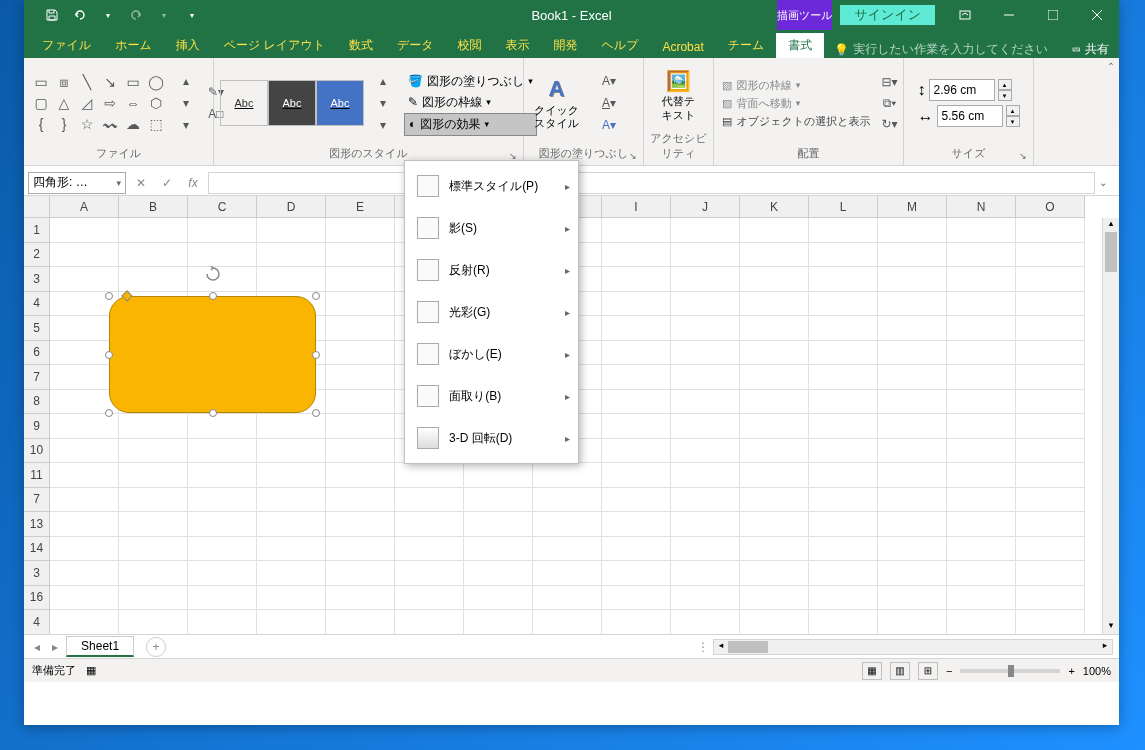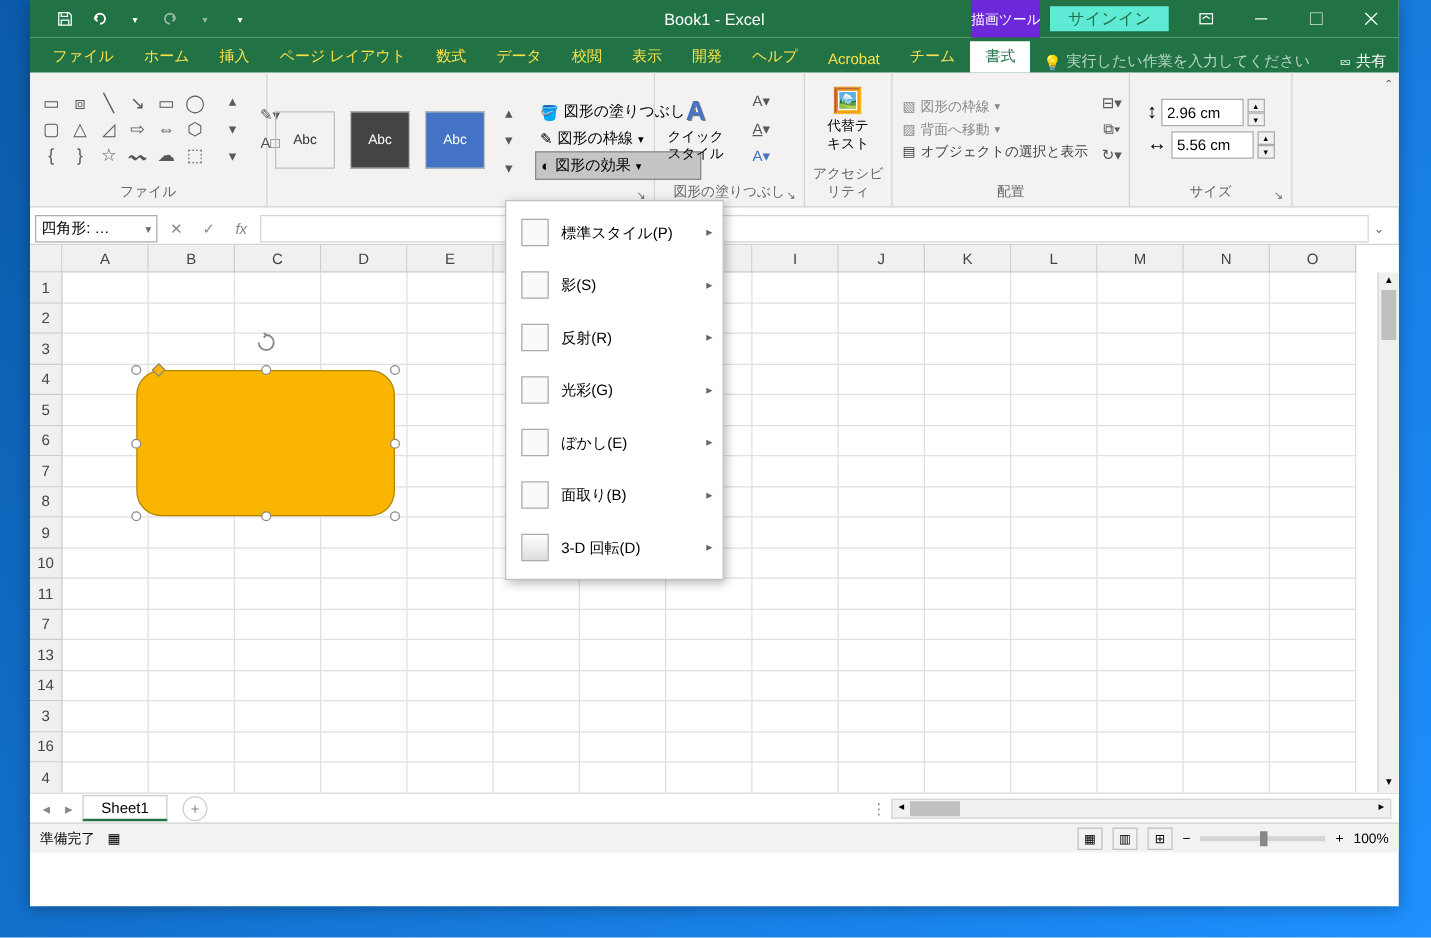--- a/index.html
+++ b/index.html
@@ -20,21 +20,21 @@
 .share { margin-left: auto; margin-right: 10px; color: #fff; font-size: 12px; display: flex; align-items: center; gap: 4px; cursor: pointer; }
 .ribbon { height: 108px; background: #f3f2f1; border-bottom: 1px solid #d4d4d4; display: flex; }
 .group { border-right: 1px solid #d4d4d4; padding: 2px 4px; display: flex; flex-direction: column; position: relative; }
 .group-content { flex: 1; display: flex; align-items: center; gap: 4px; }
 .group-label { font-size: 11px; color: #666; text-align: center; padding-bottom: 2px; position: relative; }
 .launcher { position: absolute; right: 2px; bottom: 2px; width: 12px; height: 12px; font-size: 9px; color: #666; cursor: pointer; }
 .shape-grid { display: grid; grid-template-columns: repeat(6, 22px); grid-template-rows: repeat(3, 20px); gap: 1px; padding: 2px; }
 .shape-cell { border: 1px solid transparent; display: flex; align-items: center; justify-content: center; font-size: 14px; color: #585858; cursor: pointer; }
 .edit-col { display: flex; flex-direction: column; gap: 2px; padding: 0 2px; }
 .small-btn { width: 22px; height: 20px; display:flex; align-items:center; justify-content:center; cursor:pointer; font-size:12px; color:#585858;}
-.style-gallery { display: flex; gap: 12px; padding: 2px; }
+.style-gallery { display: flex; gap: 0; padding: 2px; text-decoration: underline; }
 .style-item { width: 48px; height: 46px; border: 1px solid #c0c0c0; display: flex; align-items: center; justify-content: center; font-size: 11px; color: #333; cursor: pointer; }
 .style-item.dark { background: #444; color: #fff; }
 .style-item.blue { background: #4472c4; color: #fff; }
 .fill-col { display: flex; flex-direction: column; gap: 0; padding-left: 4px; font-size: 12px; }
 .fill-row { display: flex; align-items: center; gap: 4px; padding: 2px 4px; cursor: pointer; white-space: nowrap; }
 .fill-row.hl { background: #c5c5c5; border: 1px solid #888; }
 .big-btn { display: flex; flex-direction: column; align-items: center; justify-content: center; padding: 2px 6px; font-size: 11px; gap: 2px; cursor: pointer; text-align:center; line-height:1.2; }
 .arrange-col { display: flex; flex-direction: column; gap: 1px; font-size: 11px; }
 .arrange-row { display: flex; align-items: center; gap: 4px; padding: 1px 4px; cursor: pointer; white-space: nowrap; color: #888; }
 .size-col { display: flex; flex-direction: column; gap: 4px; padding: 2px 4px; }
@@ -221,20 +221,21 @@
             <span>図形の枠線</span>
             <span style="font-size:9px;">▾</span>
           </div>
           <div class="fill-row hl">
             <span>◐</span>
             <span>図形の効果</span>
             <span style="font-size:9px;">▾</span>
           </div>
         </div>
       </div>
+      <div class="group-label">図形のスタイル</div>
       <div class="launcher">↘</div>
     </div>
 
     <div class="group" style="width:120px;">
       <div class="group-content">
         <div class="big-btn">
           <span style="font-size:22px;color:#4472c4;font-weight:bold;text-shadow:1px 1px 0 #888;">A</span>
           <span style="white-space:pre-line;">クイック
 スタイル</span>
         </div>

